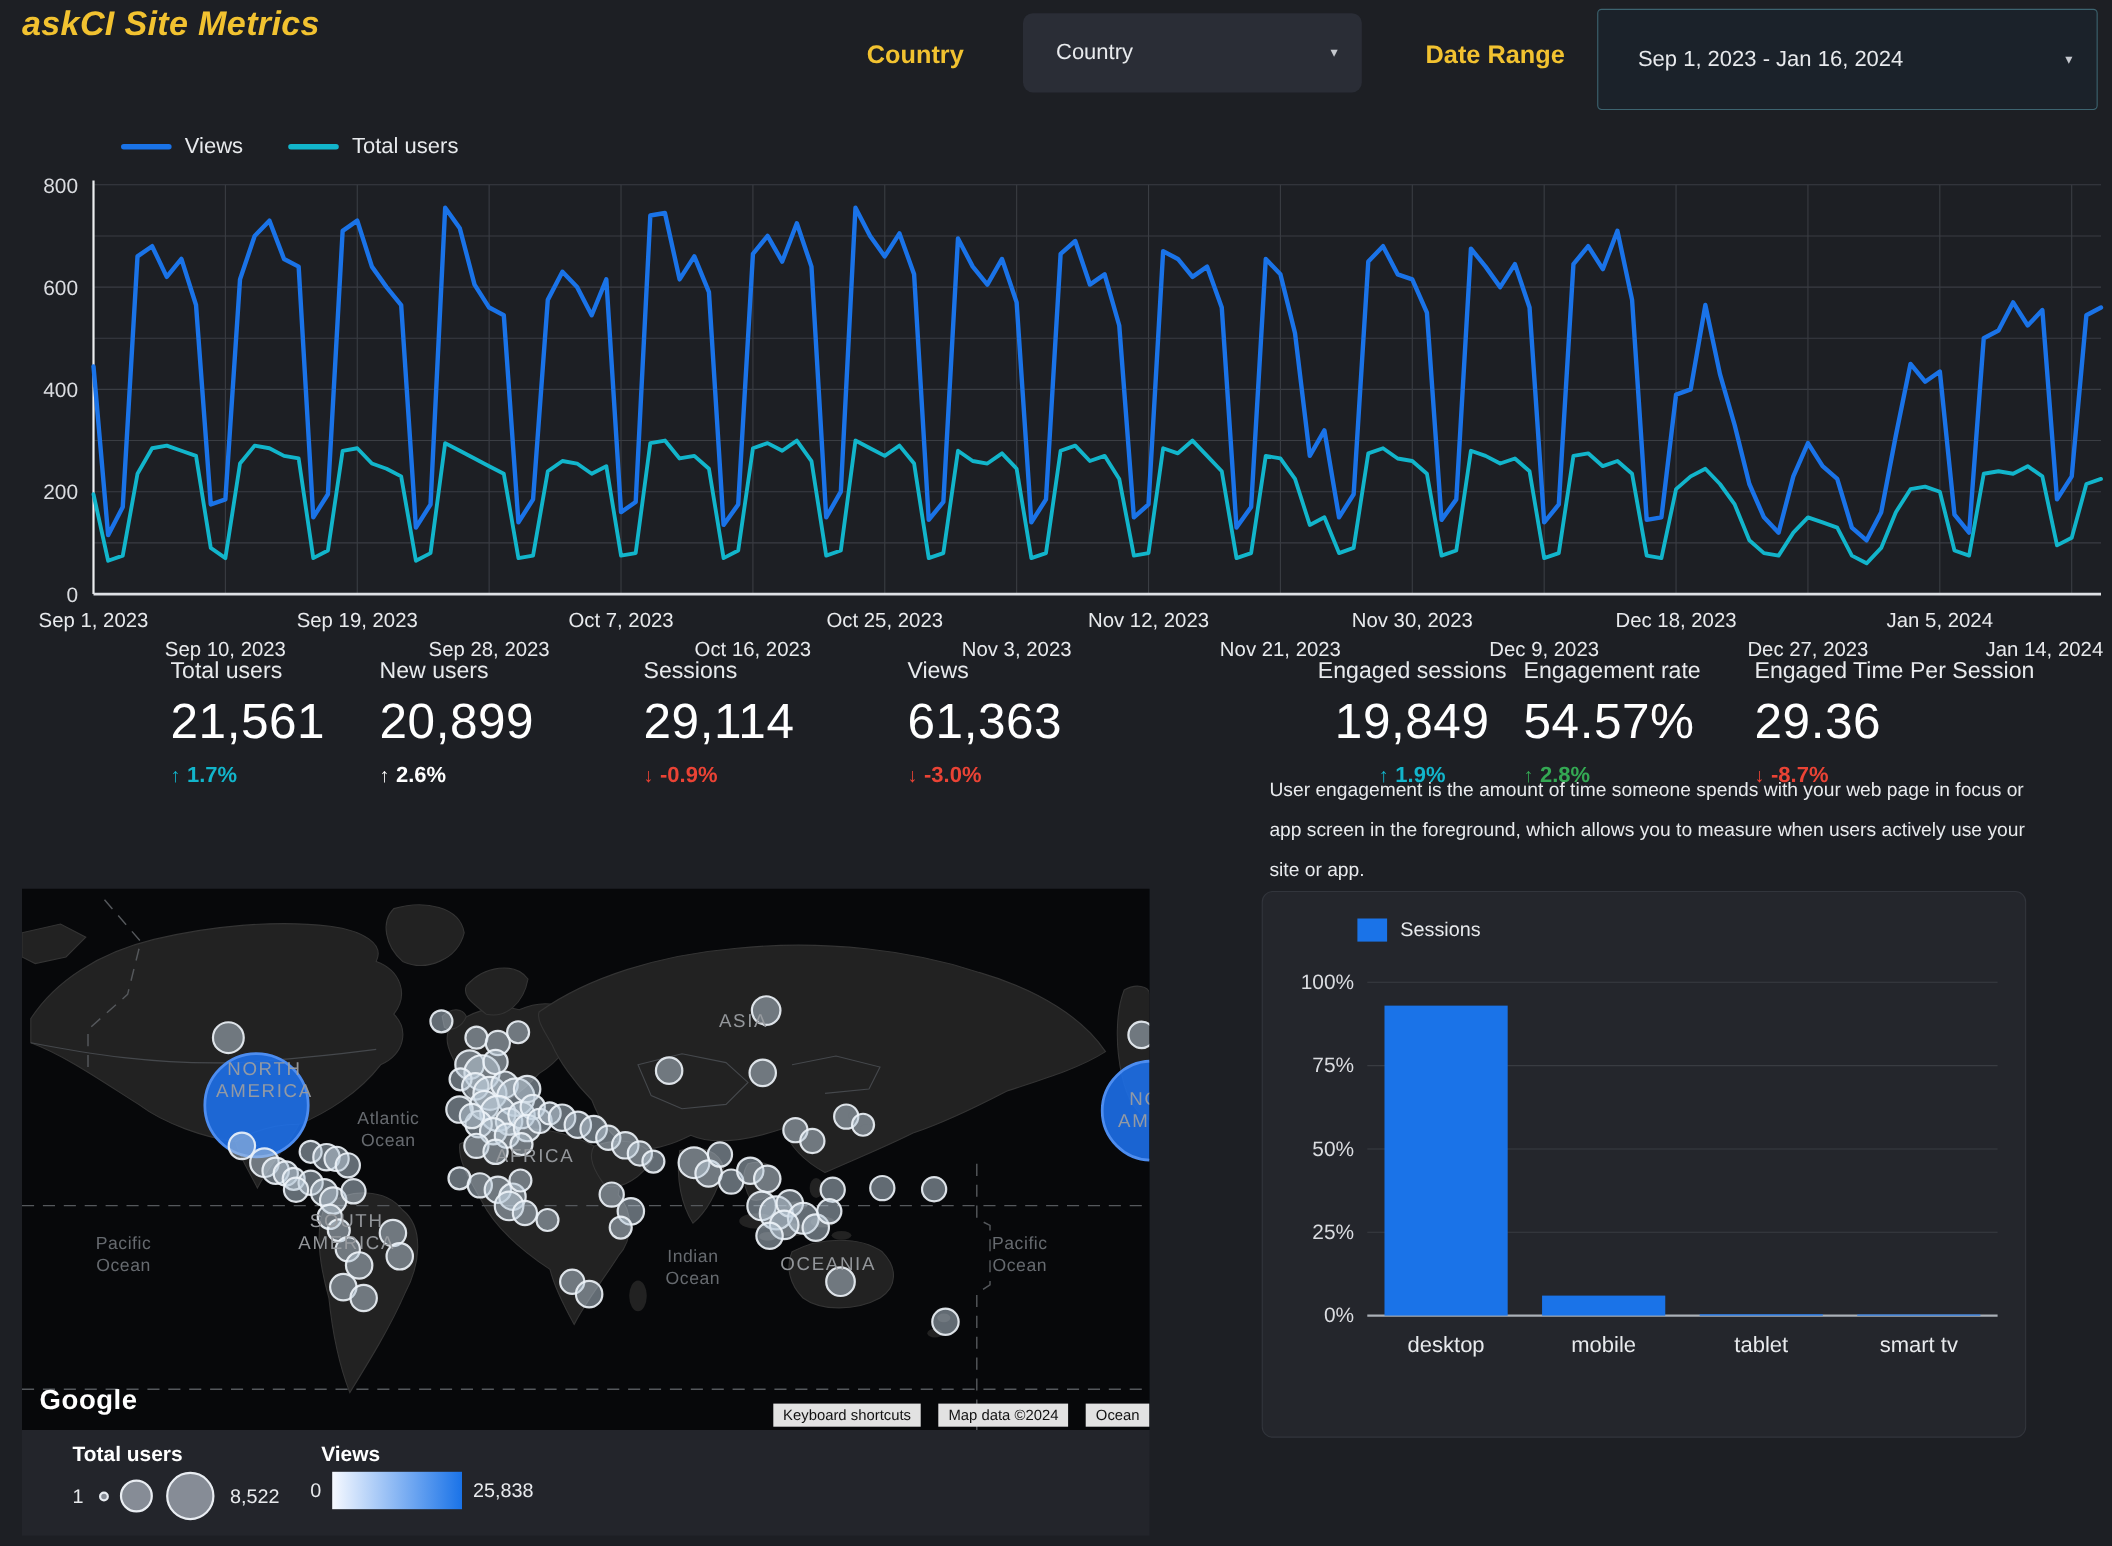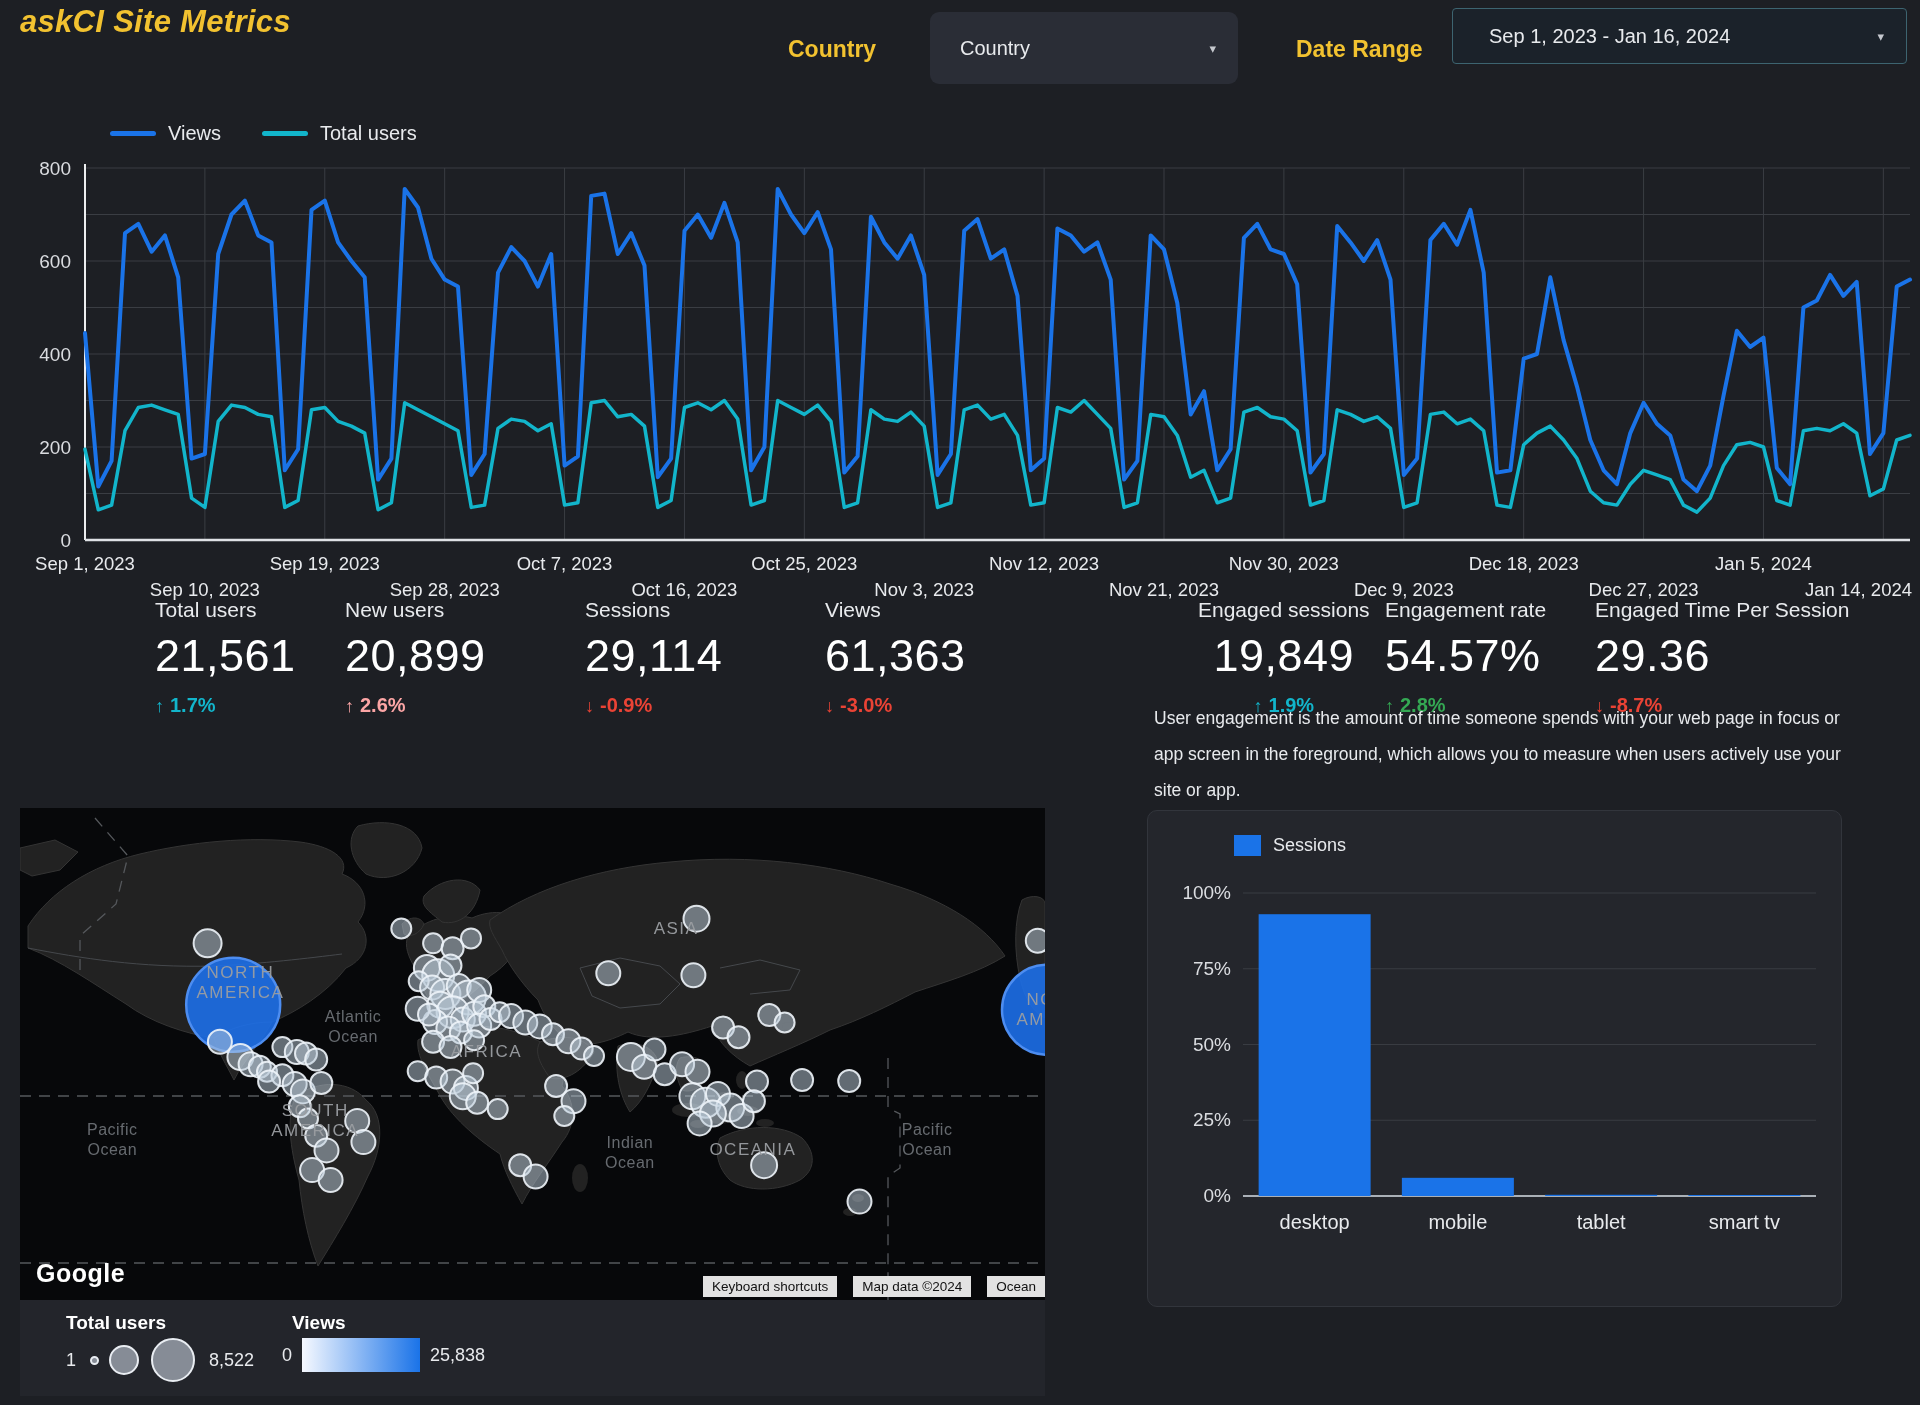--- a/index.html
+++ b/index.html
@@ -4,21 +4,21 @@
 <style>
   html,body{margin:0;padding:0;background:#1d1f24;width:1920px;height:1405px;overflow:hidden;
     font-family:"Liberation Sans","DejaVu Sans",sans-serif;}
   .page{position:relative;width:1920px;height:1405px;background:#1d1f24;}
   
   .title{position:absolute;left:20px;top:4px;font-size:31px;font-weight:bold;color:#F2C230;letter-spacing:.3px;font-style:italic;}
   .ctrl-label{position:absolute;top:36px;font-size:23px;font-weight:600;color:#F2C230;}
   .dd{position:absolute;display:flex;align-items:center;border-radius:9px;color:#e8eaed;font-size:20px;}
   .dd .caret{position:absolute;right:22px;font-size:13px;color:#c5c8ce;}
   .dd-country{left:930px;top:12px;width:308px;height:72px;background:#2a2d36;padding-left:30px;box-sizing:border-box;}
-  .dd-date{left:1452px;top:8px;width:455px;height:56px;background:#1b222a;border:1px solid #3d6470;border-radius:4px;padding-left:36px;box-sizing:border-box;}
+  .dd-date{left:1452px;top:8px;width:455px;height:92px;background:#1b222a;border:1px solid #3d6470;border-radius:4px;padding-left:36px;box-sizing:border-box;}
   
   .ts-legend{position:absolute;top:120px;height:26px;display:flex;align-items:center;font-size:20px;color:#e8eaed;}
   .swatch-line{display:inline-block;width:46px;height:5px;border-radius:3px;margin-right:12px;}
   
   .scorecard{position:absolute;top:598px;}
   .sc-label{font-size:21px;color:#e8eaed;}
   .sc-value{font-size:45px;color:#fff;margin-top:8px;letter-spacing:.5px;}
   .sc-delta{font-size:20px;margin-top:12px;font-weight:600;}
   .sc-delta .arr{font-size:18px;margin-right:6px;}
   .note{position:absolute;left:1154px;top:700px;width:710px;font-size:17.5px;line-height:36px;color:#e8eaed;}
@@ -123,21 +123,21 @@
 
   <div id="scorecards">
       <div class="scorecard" style="left: 155px;">
         <div class="sc-label">Total users</div>
         <div class="sc-value">21,561</div>
         <div class="sc-delta" style="color: rgb(18, 181, 203);"><span class="arr">↑</span>1.7%</div>
       </div>
       <div class="scorecard" style="left: 345px;">
         <div class="sc-label">New users</div>
         <div class="sc-value">20,899</div>
-        <div class="sc-delta" style="color: #fca5a5;"><span class="arr">↑</span>2.6%</div>
+        <div class="sc-delta" style="color: #ffffff;"><span class="arr">↑</span>2.6%</div>
       </div>
       <div class="scorecard" style="left: 585px;">
         <div class="sc-label">Sessions</div>
         <div class="sc-value">29,114</div>
         <div class="sc-delta" style="color: rgb(234, 67, 53);"><span class="arr">↓</span>-0.9%</div>
       </div>
       <div class="scorecard" style="left: 825px;">
         <div class="sc-label">Views</div>
         <div class="sc-value">61,363</div>
         <div class="sc-delta" style="color: rgb(234, 67, 53);"><span class="arr">↓</span>-3.0%</div>

